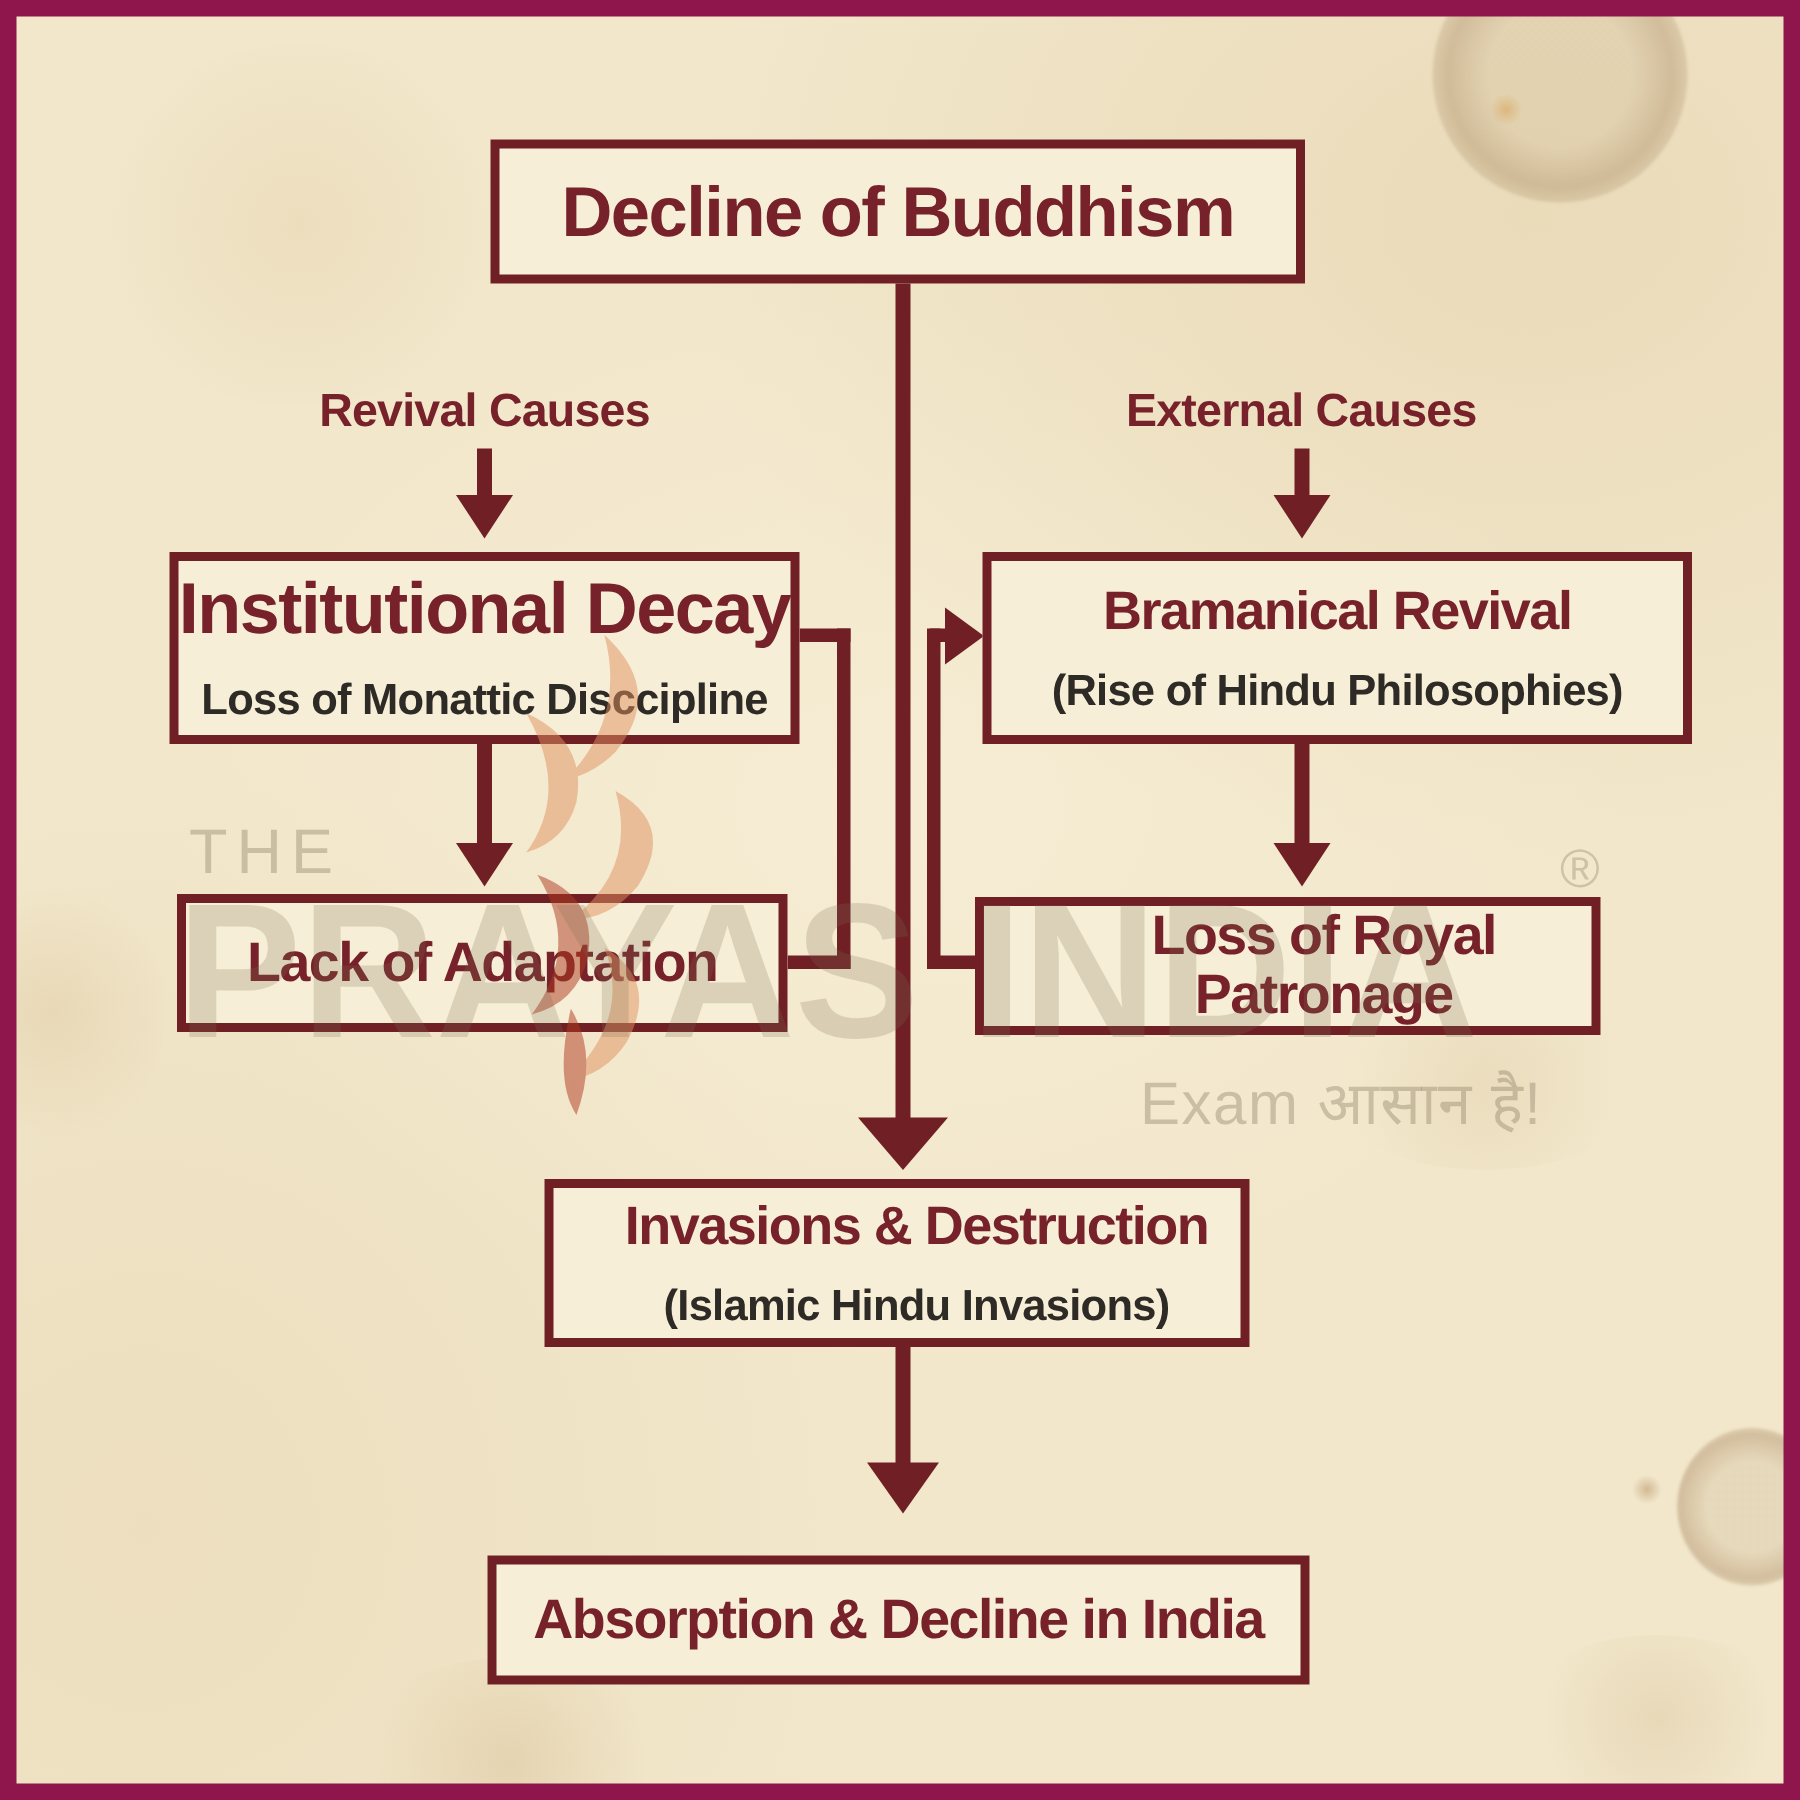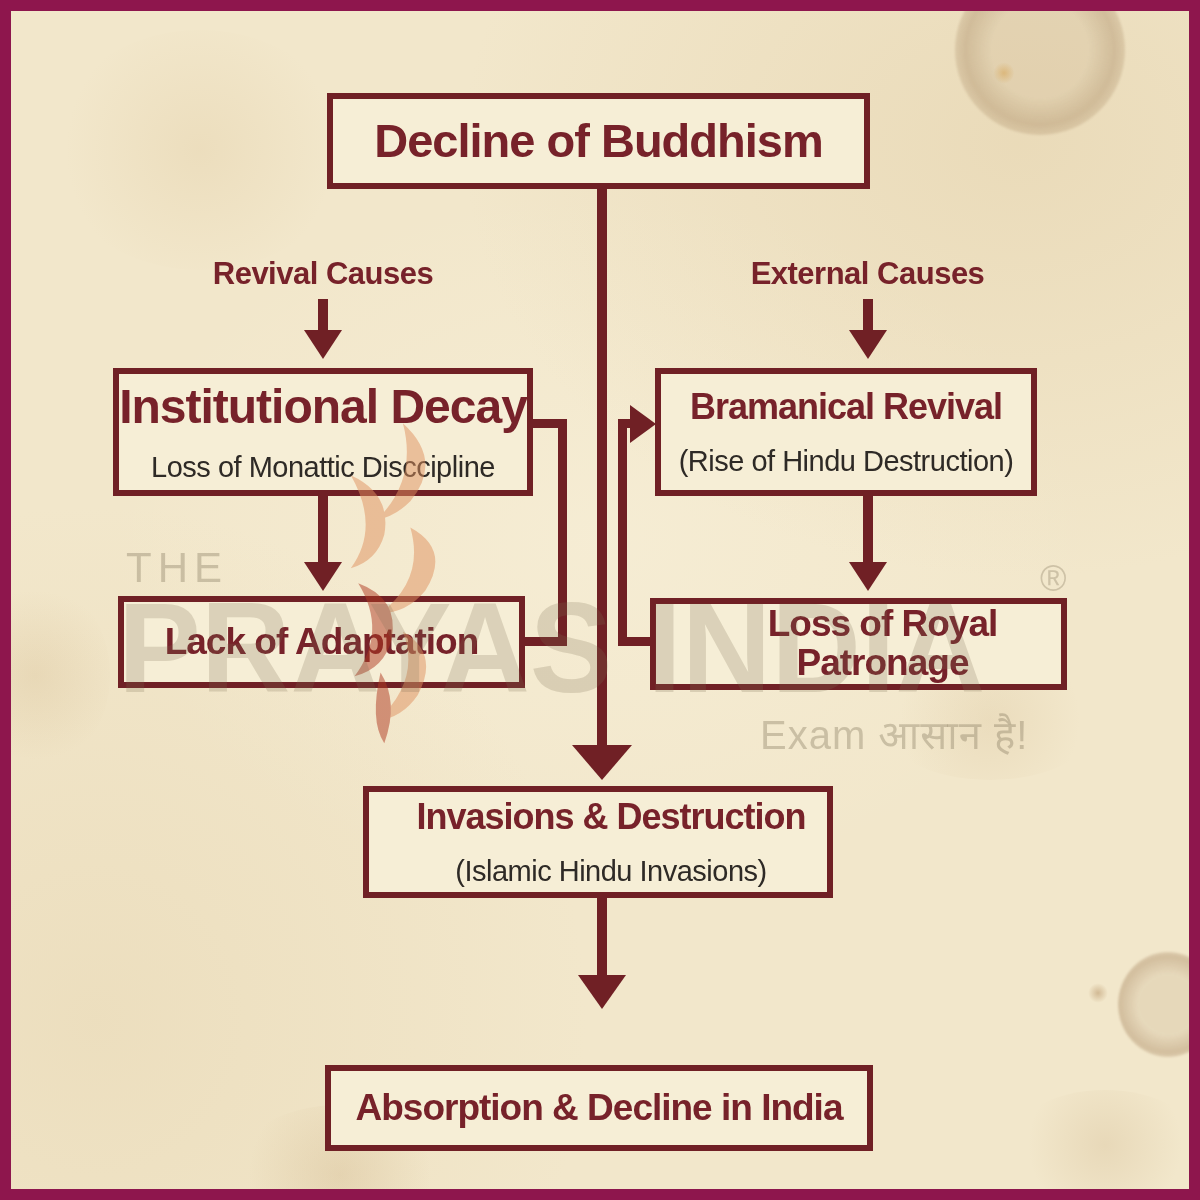--- a/index.html
+++ b/index.html
@@ -43,21 +43,21 @@
     background:#f6eed6;
     box-sizing:border-box;
     display:flex;flex-direction:column;align-items:center;justify-content:center;
     z-index:10;
     text-align:center;
   }
   .node .hd{
     color:#77222a;font-weight:bold;letter-spacing:-1px;line-height:1.05;
   }
   .node .sub{
-    color:#2e2a26;font-weight:normal;letter-spacing:-0.5px;margin-top:20px;line-height:1.05;
+    color:#2e2a26;font-weight:bold;letter-spacing:-0.5px;margin-top:20px;line-height:1.05;
   }
   .section-label{
     position:absolute;z-index:10;text-align:center;
     color:#77222a;font-weight:bold;font-size:31px;letter-spacing:-0.5px;
   }
   .line{position:absolute;background:#702025;z-index:5;}
   .tri{position:absolute;width:0;height:0;z-index:5;}
   .tri.down{border-left:19px solid transparent;border-right:19px solid transparent;border-top:29px solid #702025;}
   .tri.down-big{border-left:30px solid transparent;border-right:30px solid transparent;border-top:35px solid #702025;}
   .tri.down-med{border-left:24px solid transparent;border-right:24px solid transparent;border-top:34px solid #702025;}
@@ -98,23 +98,23 @@
   <div class="line" style="left:318px;top:299px;width:10px;height:32px;"></div>
   <div class="tri down" style="left:304px;top:330px;"></div>
   <div class="line" style="left:863px;top:299px;width:10px;height:32px;"></div>
   <div class="tri down" style="left:849px;top:330px;"></div>
 
   <div class="node" style="left:113px;top:368px;width:420px;height:128px;">
     <span class="hd" style="font-size:48px;">Institutional Decay</span>
     <span class="sub" style="font-size:29px;">Loss of Monattic Disccipline</span>
   </div>
 
-  <div class="node" style="left:655px;top:368px;width:382px;height:128px;">
+  <div class="node" style="left:655px;top:368px;width:473px;height:128px;">
     <span class="hd" style="font-size:36px;">Bramanical Revival</span>
-    <span class="sub" style="font-size:29px;">(Rise of Hindu Destruction)</span>
+    <span class="sub" style="font-size:29px;">(Rise of Hindu Philosophies)</span>
   </div>
 
   <div class="line" style="left:318px;top:496px;width:10px;height:67px;"></div>
   <div class="tri down" style="left:304px;top:562px;"></div>
   <div class="line" style="left:863px;top:496px;width:10px;height:67px;"></div>
   <div class="tri down" style="left:849px;top:562px;"></div>
 
   <div class="node" style="left:118px;top:596px;width:407px;height:92px;">
     <span class="hd" style="font-size:37px;">Lack of Adaptation</span>
   </div>
@@ -133,21 +133,21 @@
   <div class="line" style="left:618px;top:637px;width:32px;height:9px;"></div>
 
   <div class="node" style="left:363px;top:786px;width:470px;height:112px;padding-left:26px;">
     <span class="hd" style="font-size:36px;">Invasions &amp; Destruction</span>
     <span class="sub" style="font-size:29px;">(Islamic Hindu Invasions)</span>
   </div>
 
   <div class="line" style="left:597px;top:898px;width:10px;height:78px;"></div>
   <div class="tri down-med" style="left:578px;top:975px;"></div>
 
-  <div class="node" style="left:325px;top:1065px;width:548px;height:86px;">
+  <div class="node" style="left:325px;top:1037px;width:548px;height:86px;">
     <span class="hd" style="font-size:37px;">Absorption &amp; Decline in India</span>
   </div>
 
   <svg class="wm wm-flame" viewBox="0 0 100 180">
     <path d="M58 6 Q80 26 62 48 Q54 56 44 58 Q66 36 58 6 Z" fill="#e0915f"></path>
     <path d="M30 34 Q52 44 48 66 Q44 80 30 84 Q46 62 30 34 Z" fill="#e0915f"></path>
     <path d="M62 62 Q84 74 70 96 Q60 108 46 108 Q70 90 62 62 Z" fill="#e0915f"></path>
     <path d="M34 92 Q56 100 52 122 Q48 138 32 142 Q50 118 34 92 Z" fill="#b03a22"></path>
     <path d="M58 118 Q78 130 66 152 Q58 164 44 166 Q68 144 58 118 Z" fill="#e0915f"></path>
     <path d="M46 140 Q56 156 48 178 Q40 166 46 140 Z" fill="#b03a22"></path>

